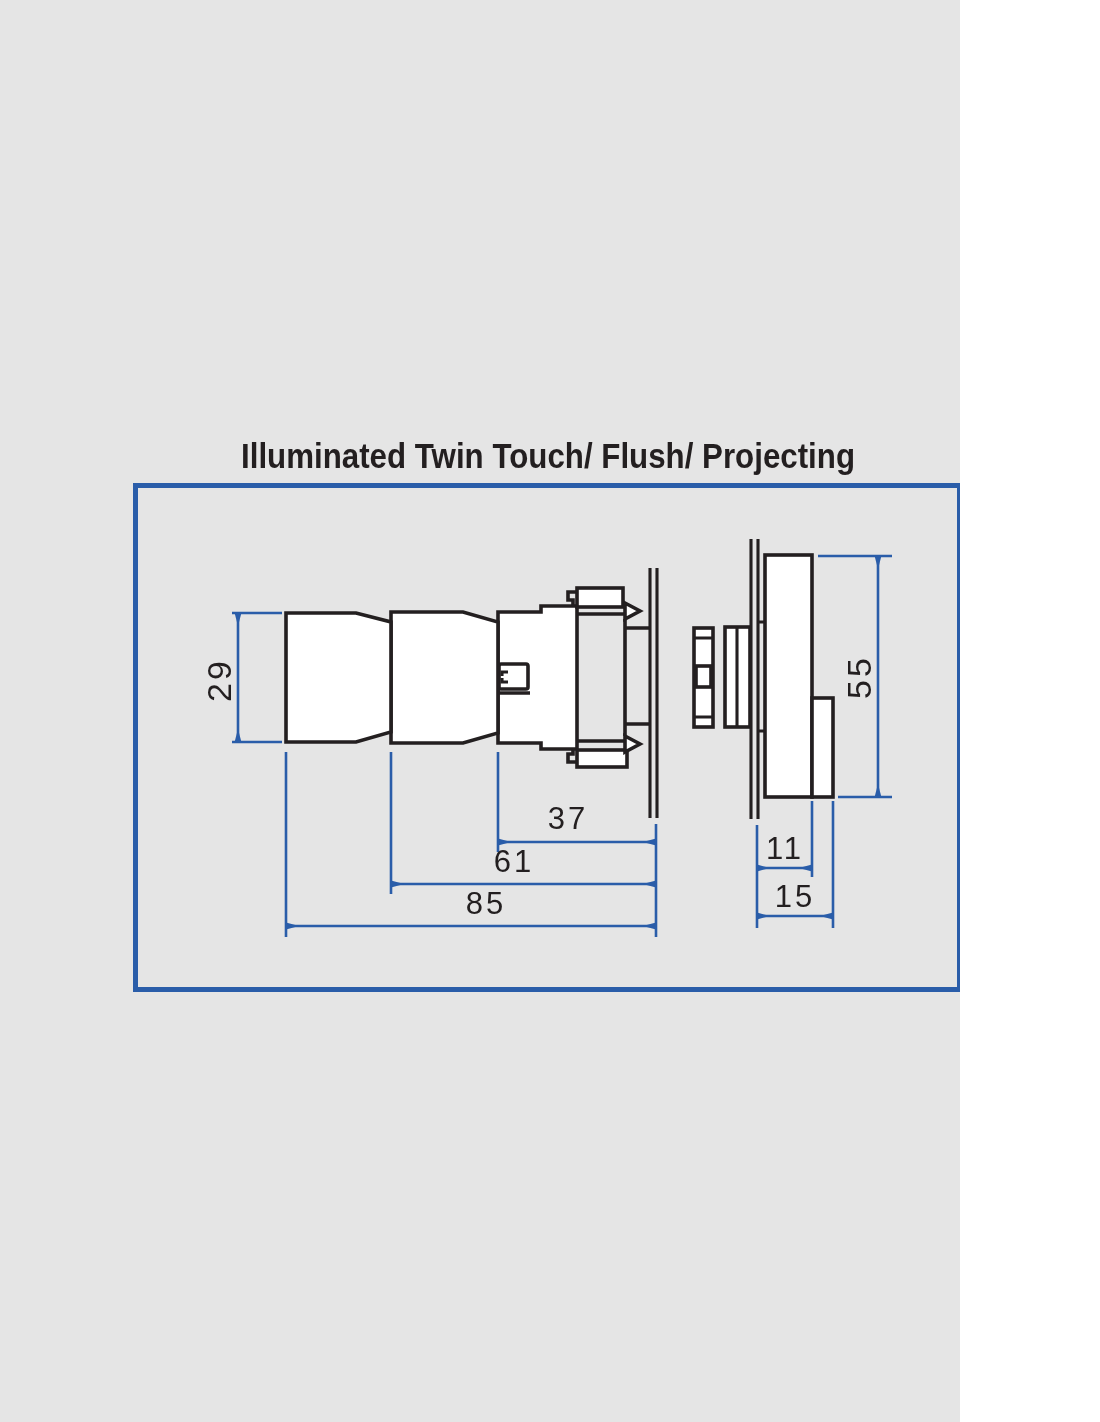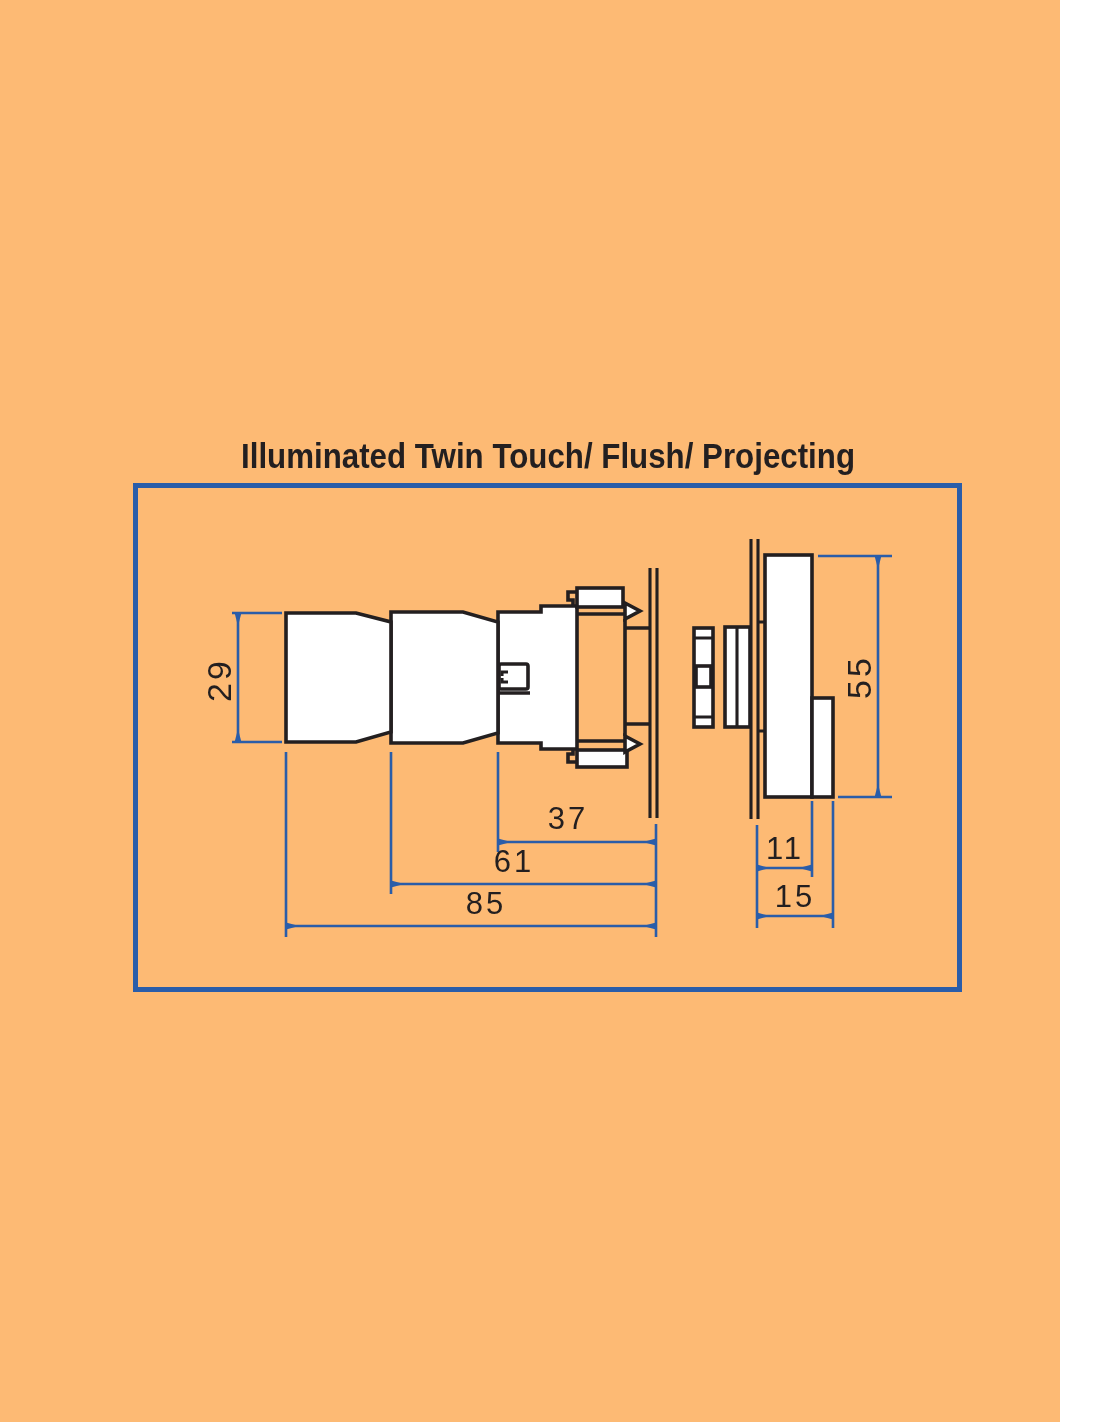--- a/index.html
+++ b/index.html
@@ -2,23 +2,23 @@
 <html><head>
 <meta charset="utf-8">
 <style>
   html, body {
     margin: 0;
     padding: 0;
     background: #ffffff;
   }
   .page {
     position: relative;
-    width: 1060px;
+    width: 960px;
     height: 1422px;
-    background: #fdba74;
+    background: #e5e5e5;
     overflow: hidden;
     font-family: "Liberation Sans", sans-serif;
     text-align: right;
   }
   svg { display: block; }
 
   
   .outline {
     fill: #ffffff;
     stroke: #231f20;

